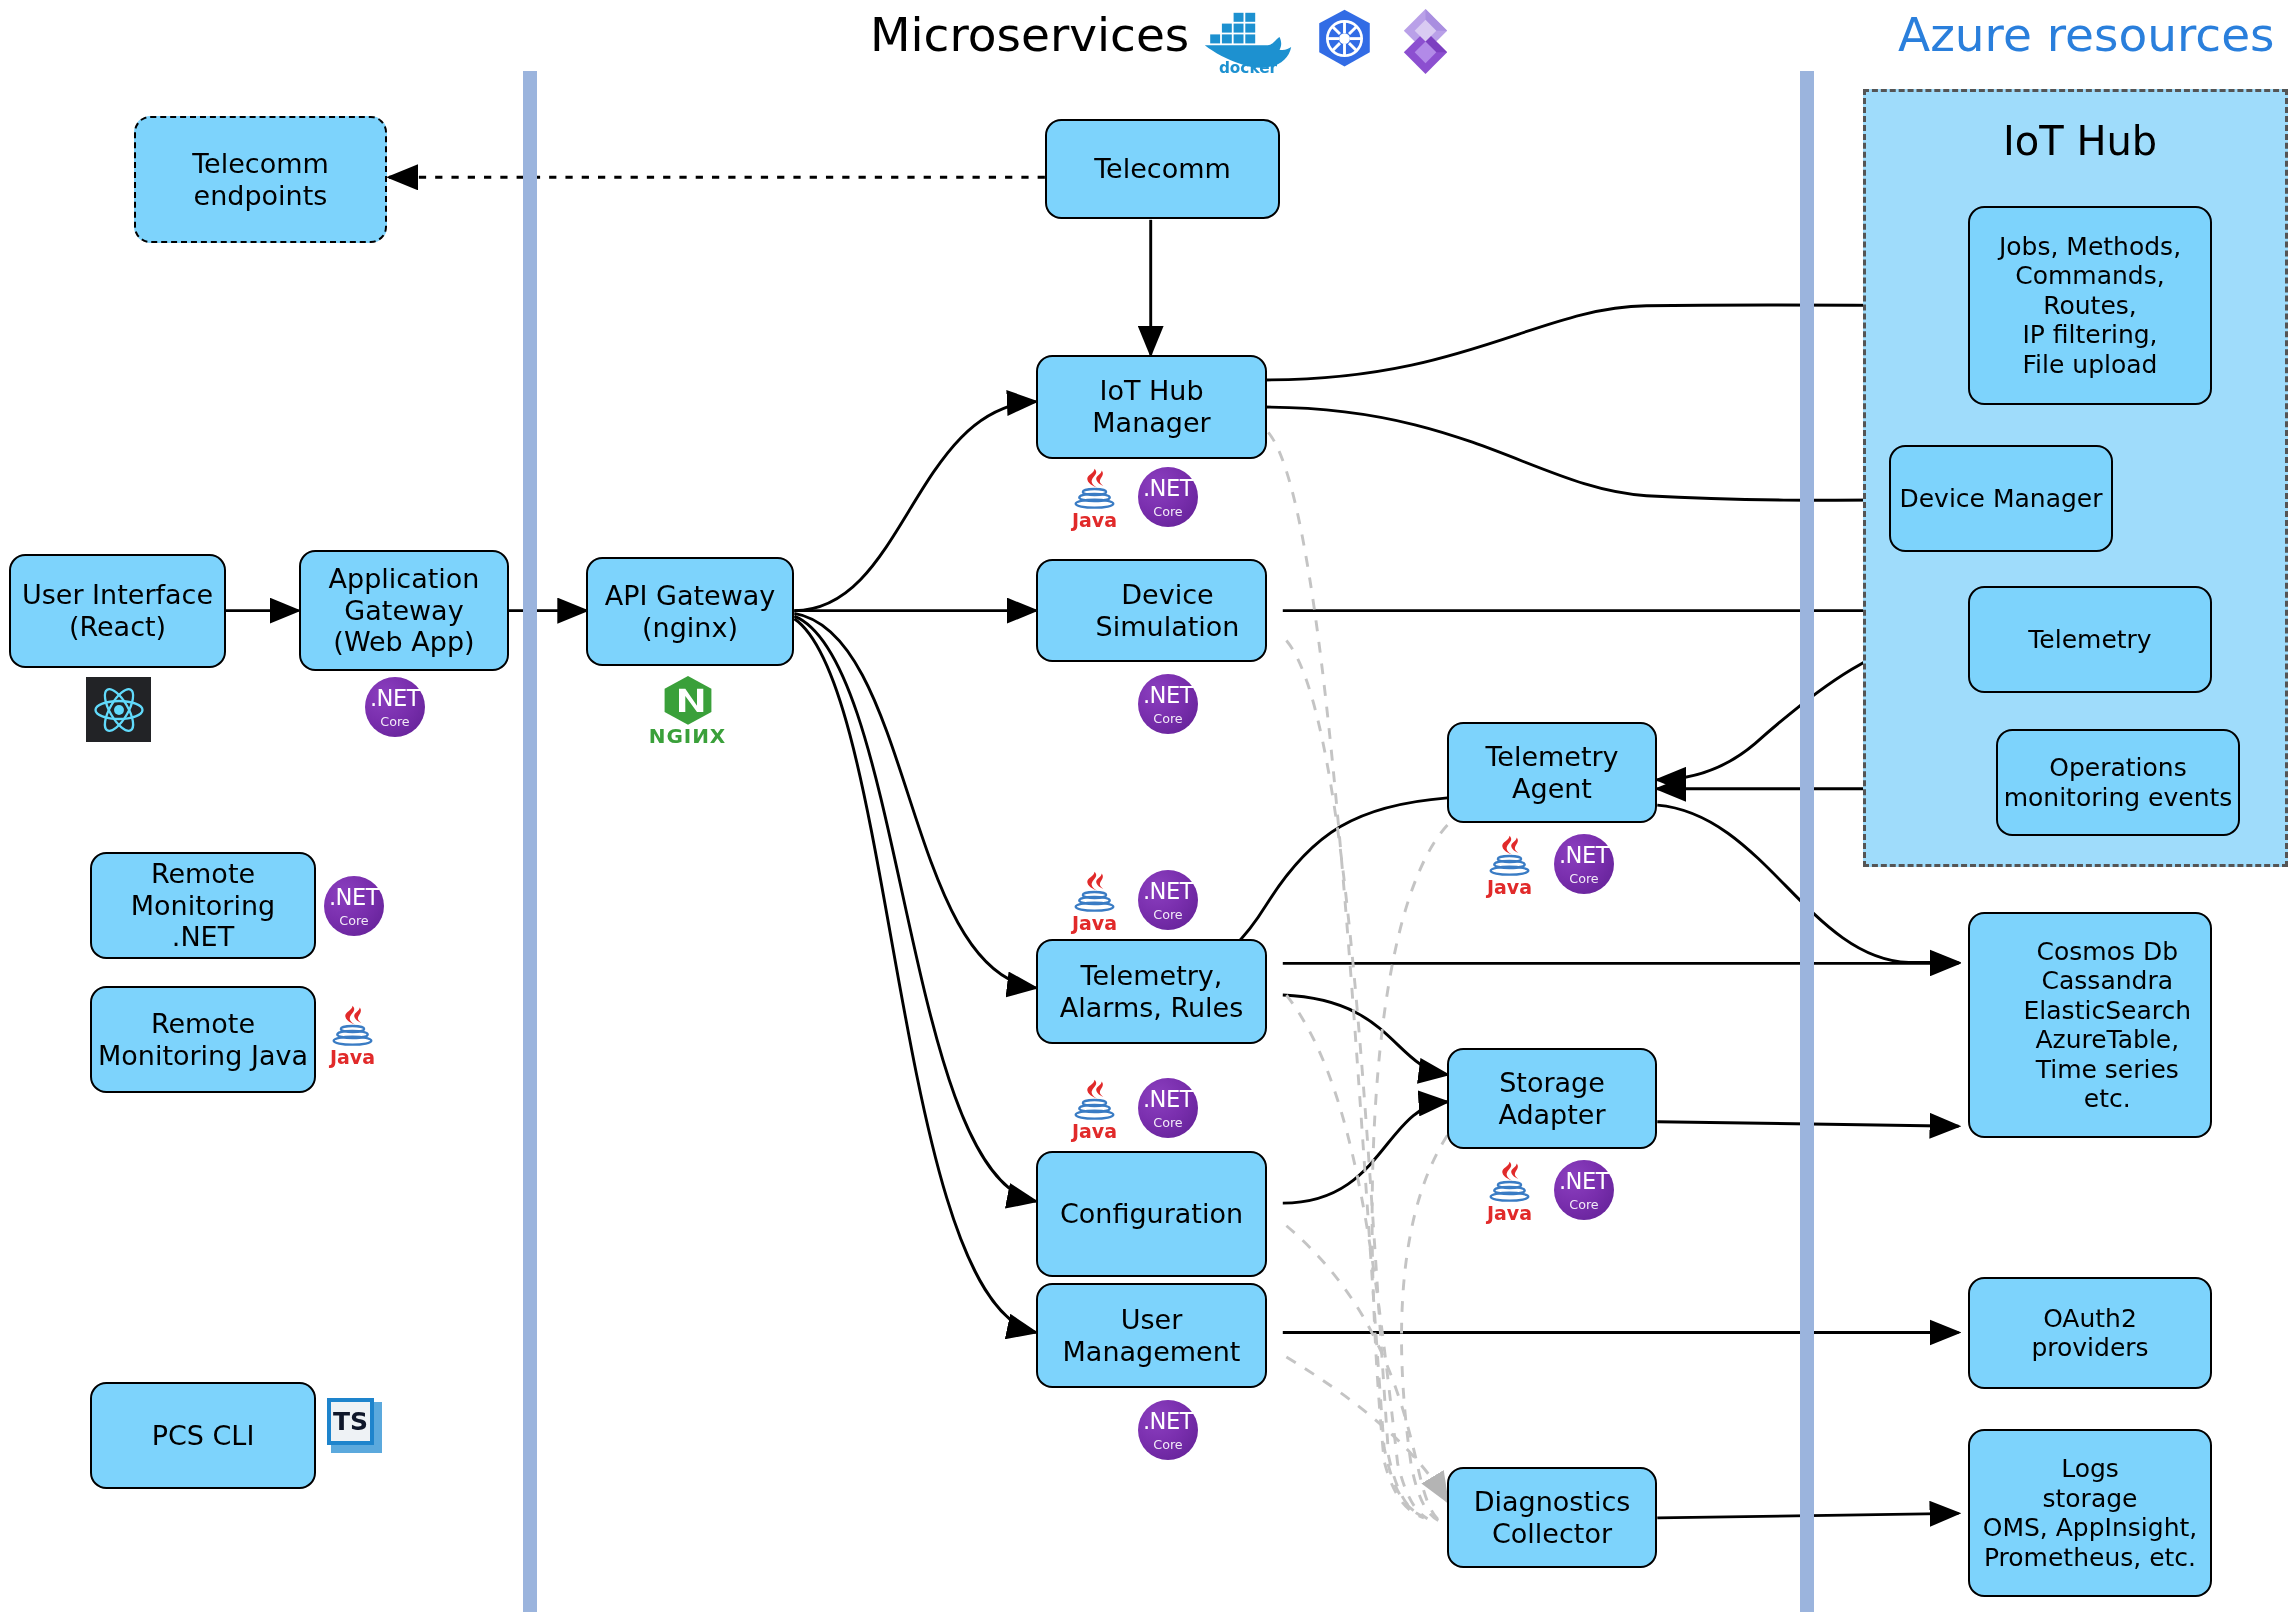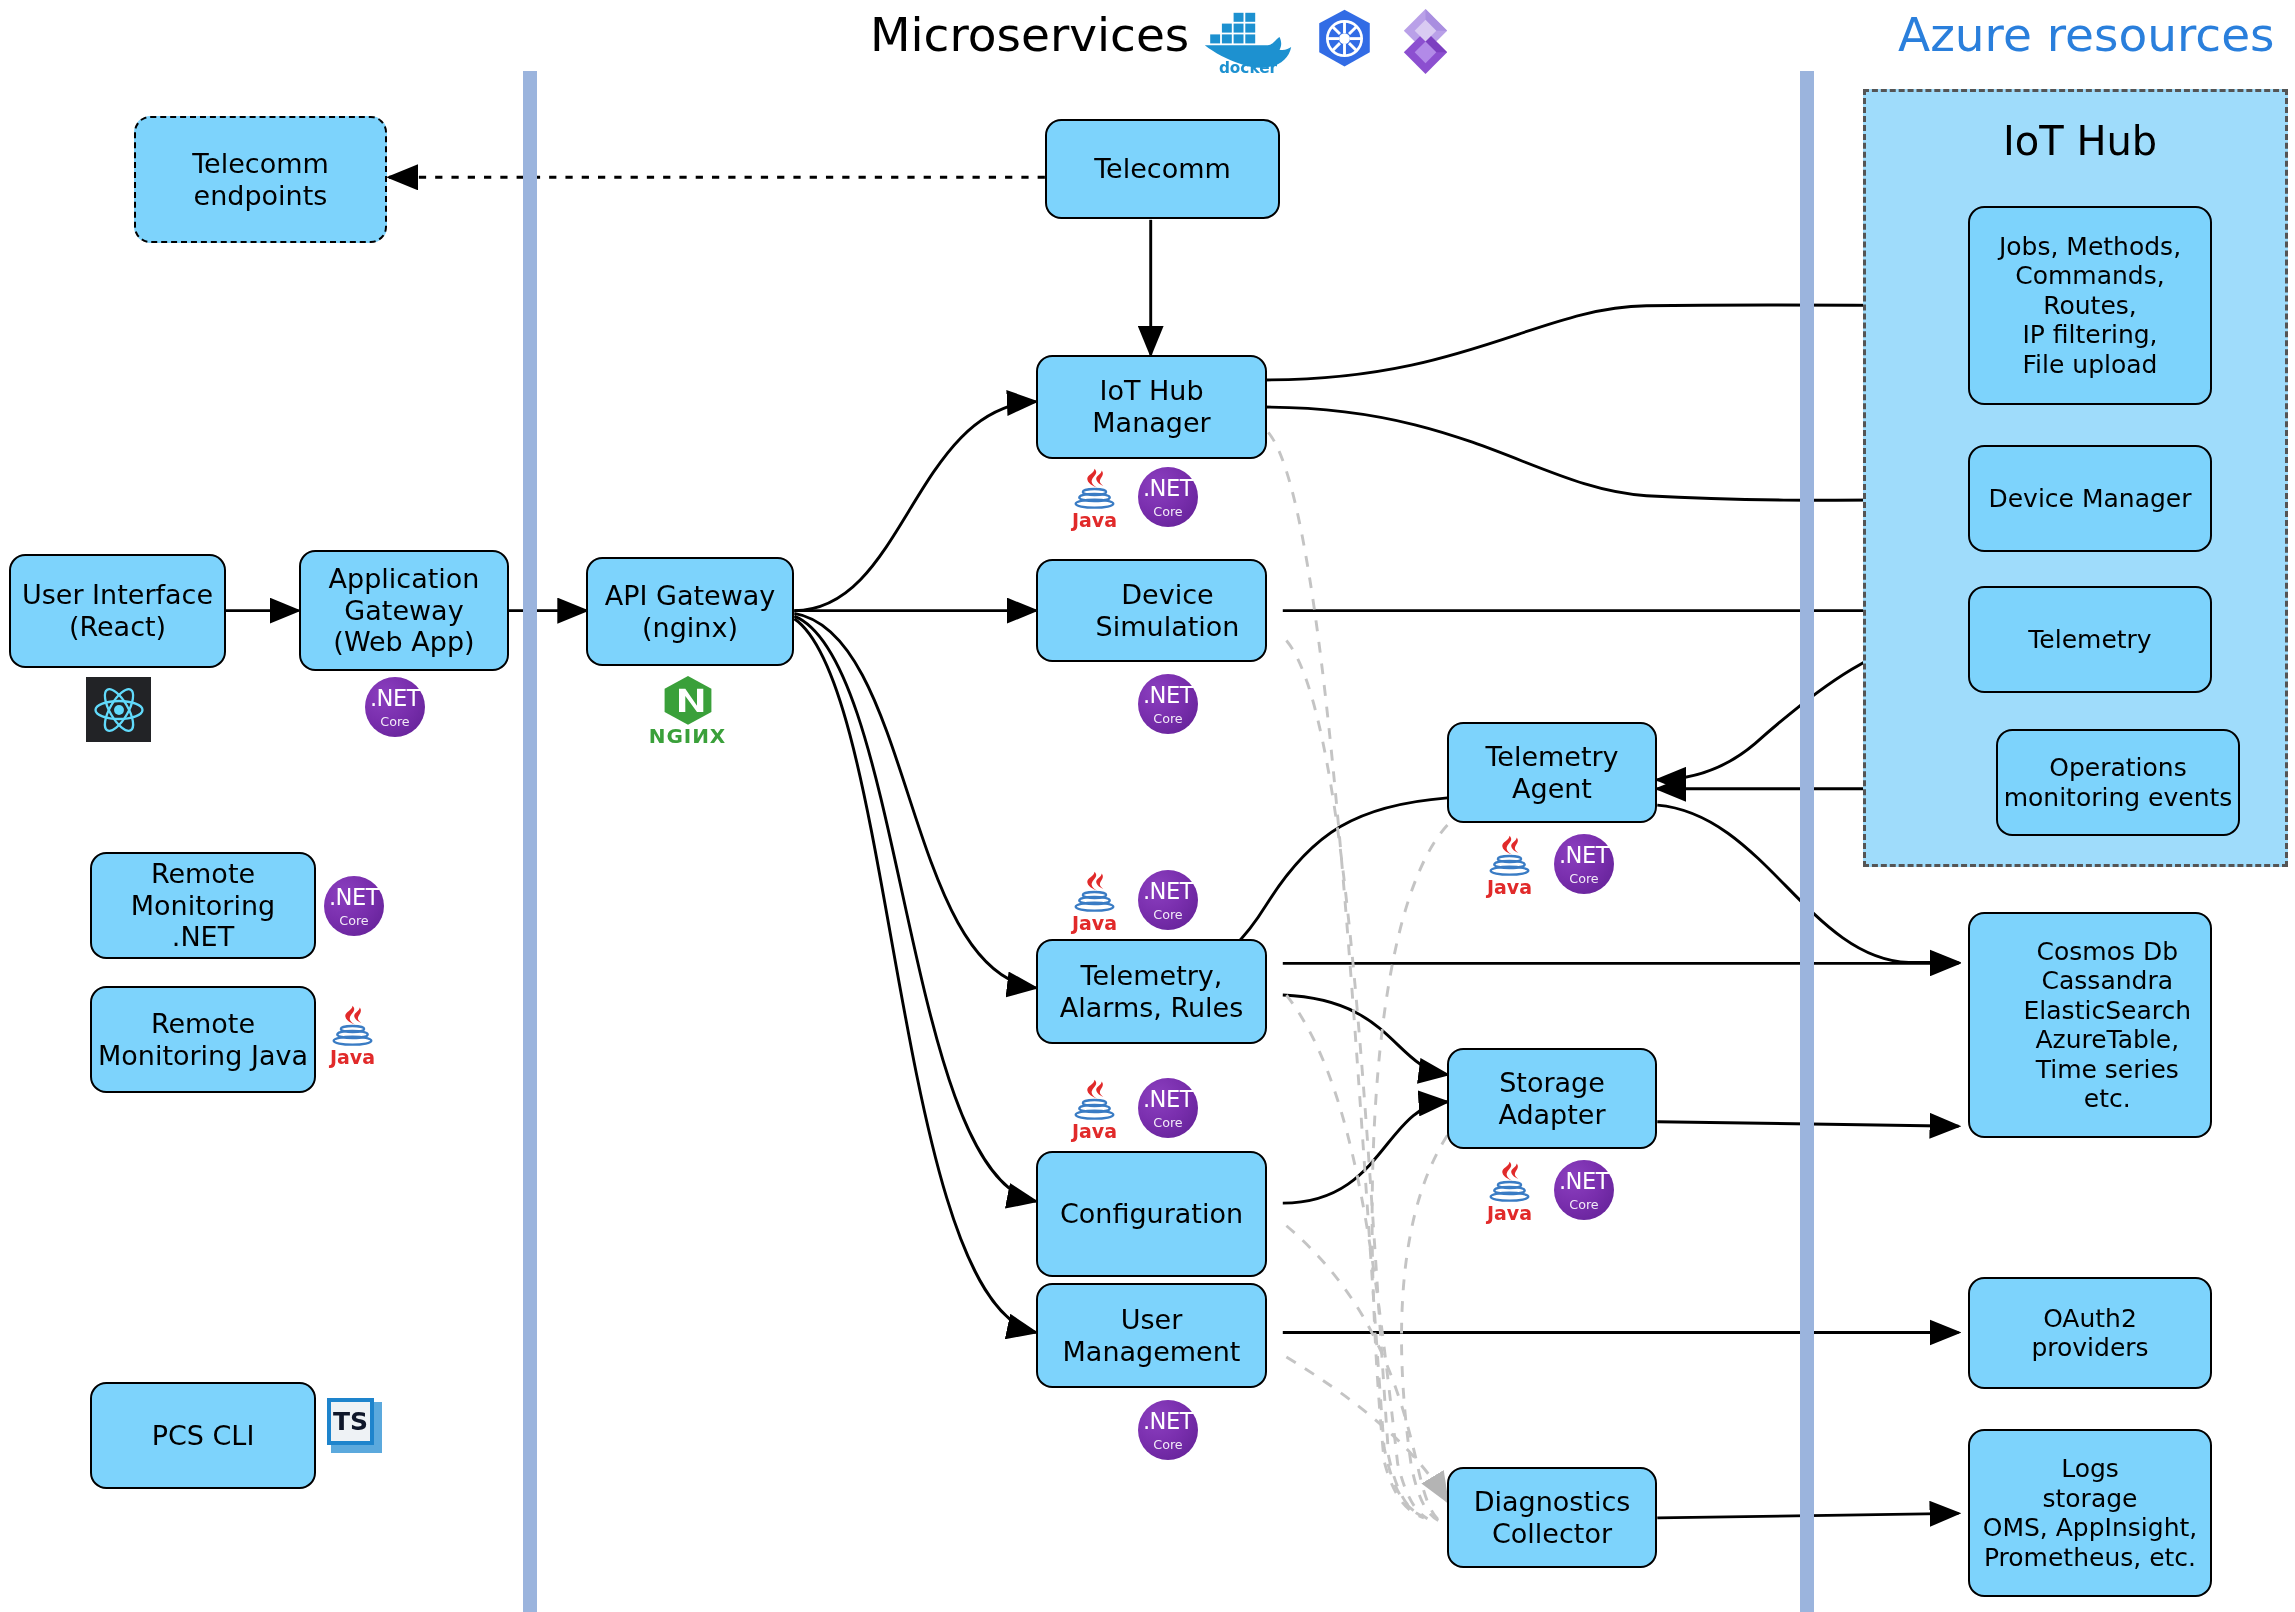--- a/index.html
+++ b/index.html
@@ -370,21 +370,21 @@
 Collector</span>
   </div>
 
   <div class="node small" style="left:1968px;top:206px;width:244px;height:199px;">
     <span style="white-space:pre-line;">Jobs, Methods,
 Commands,
 Routes,
 IP filtering,
 File upload</span>
   </div>
-  <div class="node small" style="left:1968px;top:445px;width:244px;height:107px;">
+  <div class="node small" style="left:1889px;top:445px;width:224px;height:107px;">
     <span style="white-space:pre-line;">Device Manager</span>
   </div>
   <div class="node small" style="left:1968px;top:586px;width:244px;height:107px;">
     <span style="white-space:pre-line;">Telemetry</span>
   </div>
   <div class="node small" style="left:1996px;top:729px;width:244px;height:107px;">
     <span style="white-space:pre-line;">Operations
 monitoring events</span>
   </div>
 

